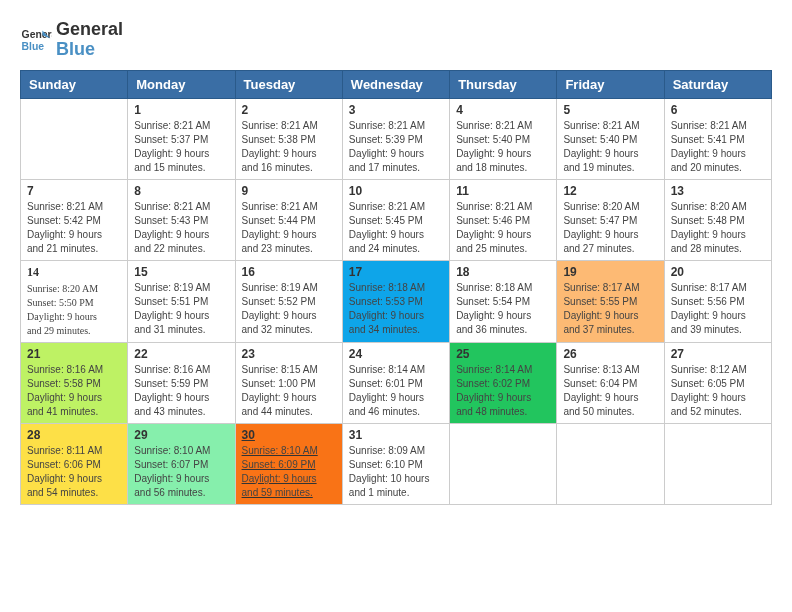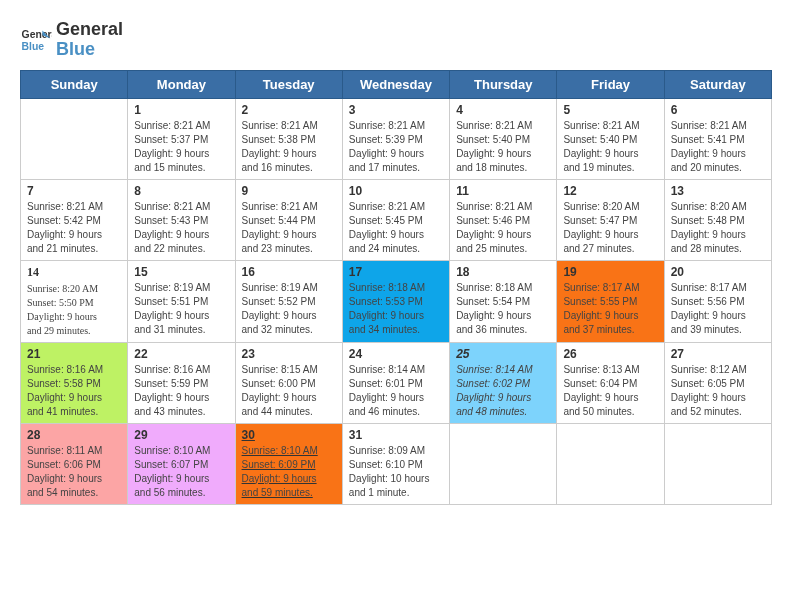--- a/index.html
+++ b/index.html
@@ -44,21 +44,21 @@
       color: #555;
     }
     table {
       width: 100%;
       border-collapse: collapse;
       table-layout: fixed;
     }
     thead tr th {
       background-color: #3a6ea5;
       color: #fff;
-      text-align: center;
+      text-align: left;
       padding: 6px 8px;
       font-size: 13px;
       font-weight: bold;
       border: 1px solid #2a5a8a;
     }
     tbody tr td {
       border: 1px solid #ccc;
       vertical-align: top;
       padding: 4px 6px;
       font-size: 10.5px;
@@ -246,21 +246,21 @@
 Daylight: 9 hours
 and 34 minutes.</div>
         </td>
         <td style="background-color: rgb(255, 255, 255);">
           <div class="day-number">18</div>
           <div class="day-info" style="white-space: pre-line;">Sunrise: 8:18 AM
 Sunset: 5:54 PM
 Daylight: 9 hours
 and 36 minutes.</div>
         </td>
-        <td style="background-color: #f97316;">
+        <td style="background-color: #fdba74;">
           <div class="day-number">19</div>
           <div class="day-info" style="white-space: pre-line;">Sunrise: 8:17 AM
 Sunset: 5:55 PM
 Daylight: 9 hours
 and 37 minutes.</div>
         </td>
         <td style="background-color: rgb(255, 255, 255);">
           <div class="day-number">20</div>
           <div class="day-info" style="white-space: pre-line;">Sunrise: 8:17 AM
 Sunset: 5:56 PM
@@ -279,32 +279,32 @@
         <td style="background-color: rgb(255, 255, 255);">
           <div class="day-number">22</div>
           <div class="day-info" style="white-space: pre-line;">Sunrise: 8:16 AM
 Sunset: 5:59 PM
 Daylight: 9 hours
 and 43 minutes.</div>
         </td>
         <td style="background-color: rgb(255, 255, 255);">
           <div class="day-number">23</div>
           <div class="day-info" style="white-space: pre-line;">Sunrise: 8:15 AM
-Sunset: 6:00 PM
+Sunset: 1:00 PM
 Daylight: 9 hours
 and 44 minutes.</div>
         </td>
         <td style="background-color: rgb(255, 255, 255);">
           <div class="day-number">24</div>
           <div class="day-info" style="white-space: pre-line;">Sunrise: 8:14 AM
 Sunset: 6:01 PM
 Daylight: 9 hours
 and 46 minutes.</div>
         </td>
-        <td style="background-color: #7dd3fc; font-style: italic;">
+        <td style="background-color: #22c55e;">
           <div class="day-number">25</div>
           <div class="day-info" style="white-space: pre-line;">Sunrise: 8:14 AM
 Sunset: 6:02 PM
 Daylight: 9 hours
 and 48 minutes.</div>
         </td>
         <td style="background-color: rgb(255, 255, 255);">
           <div class="day-number">26</div>
           <div class="day-info" style="white-space: pre-line;">Sunrise: 8:13 AM
 Sunset: 6:04 PM
@@ -313,28 +313,28 @@
         </td>
         <td style="background-color: rgb(255, 255, 255);">
           <div class="day-number">27</div>
           <div class="day-info" style="white-space: pre-line;">Sunrise: 8:12 AM
 Sunset: 6:05 PM
 Daylight: 9 hours
 and 52 minutes.</div>
         </td>
       </tr>
       <tr>
-        <td style="background-color: #fca5a5;">
+        <td style="background-color: #fde047;">
           <div class="day-number">28</div>
           <div class="day-info" style="white-space: pre-line;">Sunrise: 8:11 AM
 Sunset: 6:06 PM
 Daylight: 9 hours
 and 54 minutes.</div>
         </td>
-        <td style="background-color: #f0abfc;">
+        <td style="background-color: #86efac;">
           <div class="day-number">29</div>
           <div class="day-info" style="white-space: pre-line;">Sunrise: 8:10 AM
 Sunset: 6:07 PM
 Daylight: 9 hours
 and 56 minutes.</div>
         </td>
         <td style="background-color: #f97316; text-decoration: underline;">
           <div class="day-number">30</div>
           <div class="day-info" style="white-space: pre-line;">Sunrise: 8:10 AM
 Sunset: 6:09 PM

